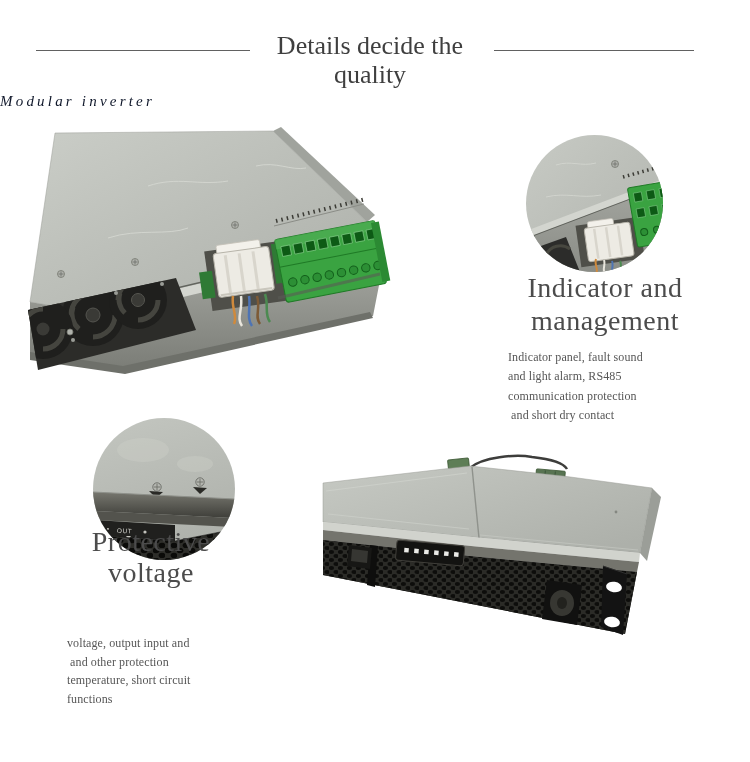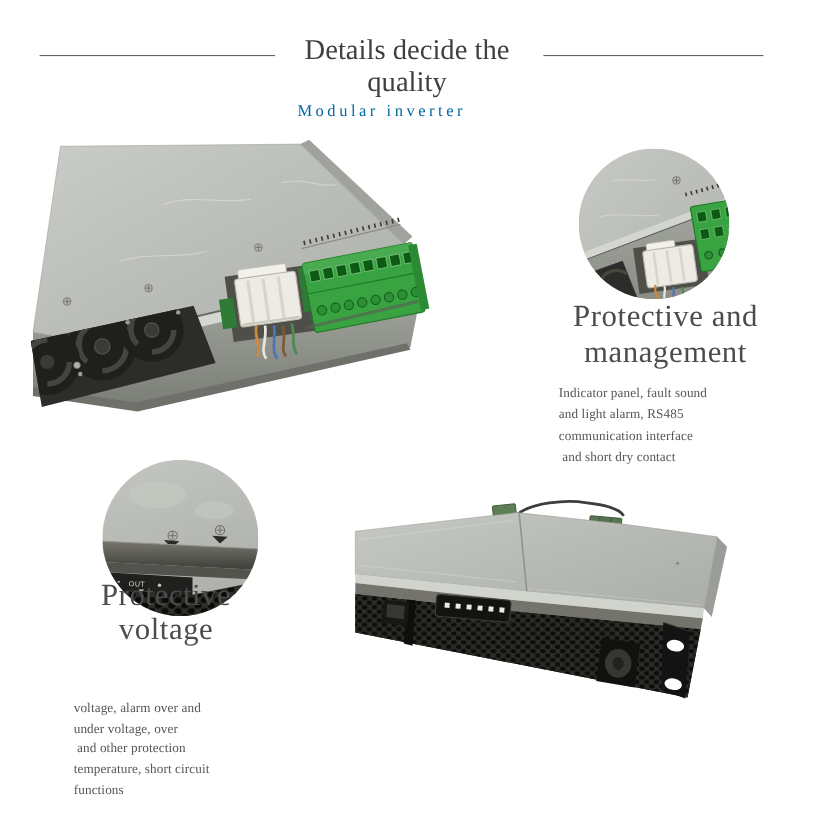--- a/index.html
+++ b/index.html
@@ -4,22 +4,22 @@
 <style>
   html,body{margin:0;padding:0;background:#ffffff;}
   .canvas{
     position:relative;width:694px;height:762px;background:#ffffff;overflow:hidden;
     font-family:"Liberation Serif","DejaVu Serif",serif;color:#3e3e3e;
   }
   .abs{position:absolute;}
   .divider{height:1px;background:#616161;}
   .page-title{width:240px;left:250px;top:31px;text-align:center;
     font-size:26px;line-height:29px;color:#3f3f3f;}
-  .page-subtitle{left:0;right:0;top:93px;text-align:center;
-    font-size:15px;letter-spacing:3.2px;color:#0369a1;}
+  .page-subtitle{left:0;right:0;top:93px;
+    font-size:15px;letter-spacing:3.2px;color:#0f172a;font-style:italic;}
   .sec-heading{text-align:center;font-size:28px;color:#4c4c4c;letter-spacing:.5px;}
   .sec-heading.mon{left:492px;top:271px;width:226px;line-height:33px;}
   .sec-heading.prot{left:44px;top:526px;width:214px;line-height:31px;}
   .sec-body{font-size:12px;color:#565656;letter-spacing:.1px;}
   .sec-body div{white-space:pre;}
   .sec-body.mon{left:508px;top:348px;width:220px;line-height:19.3px;}
   .sec-body.prot{left:67px;top:634px;width:210px;line-height:18.7px;}
   .photo{display:block;}
   .circle-photo{border-radius:50%;overflow:hidden;}
   svg{display:block;}
@@ -210,27 +210,27 @@
           <circle cx="115" cy="96" r="3.5"></circle>
             <circle cx="128" cy="96" r="3.5"></circle>
             <circle cx="141" cy="96" r="3.5"></circle>
         </g>
       </g>
       <path d="M97,42 L133,32" stroke="#3c3c36" stroke-width="3.5" stroke-dasharray="1.5 3.5" fill="none"></path>
     </svg>
   </div>
 
   <div class="abs sec-heading mon">
-    <div>Protective and</div>
+    <div>Indicator and</div>
     <div>management</div>
   </div>
   <div class="abs sec-body mon">
     <div>Indicator panel, fault sound</div>
     <div>and light alarm, RS485</div>
-    <div>communication interface</div>
+    <div>communication protection</div>
     <div> and short dry contact</div>
   </div>
 
   <div class="abs photo circle-photo" style="left:93px;top:418px;width:142px;height:142px;">
     <svg width="142" height="142" viewBox="0 0 142 142">
       <defs>
         <linearGradient id="sheetC" x1="0" y1="0" x2="0.3" y2="1">
           <stop offset="0" stop-color="#c3c6c0"></stop>
             <stop offset="1" stop-color="#aeb1ab"></stop>
         </linearGradient>
@@ -269,22 +269,21 @@
       </g>
       <polygon points="0,117 82,123 142,111 142,142 0,142" fill="url(#meshC)" stroke="#111111" stroke-width="0.5"></polygon>
     </svg>
   </div>
 
   <div class="abs sec-heading prot">
     <div>Protective</div>
     <div>voltage</div>
   </div>
   <div class="abs sec-body prot">
-    <div>voltage, alarm over and</div>
-    <div>under voltage, over</div>
+    <div>voltage, output input and</div>
     <div> and other protection</div>
     <div>temperature, short circuit</div>
     <div>functions</div>
   </div>
 
   <div class="abs photo" style="left:320px;top:438px;width:430px;height:200px;">
     <svg width="430" height="200" viewBox="0 0 430 200">
       <defs>
         <linearGradient id="deckD" x1="0" y1="0" x2="1" y2="0.8">
           <stop offset="0" stop-color="#c6c9c3"></stop>

